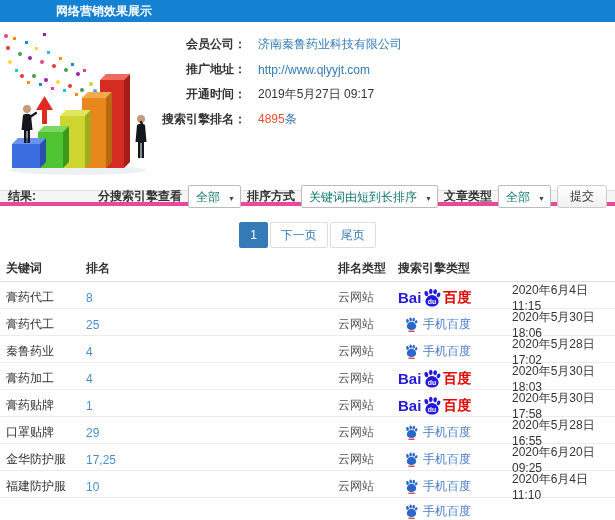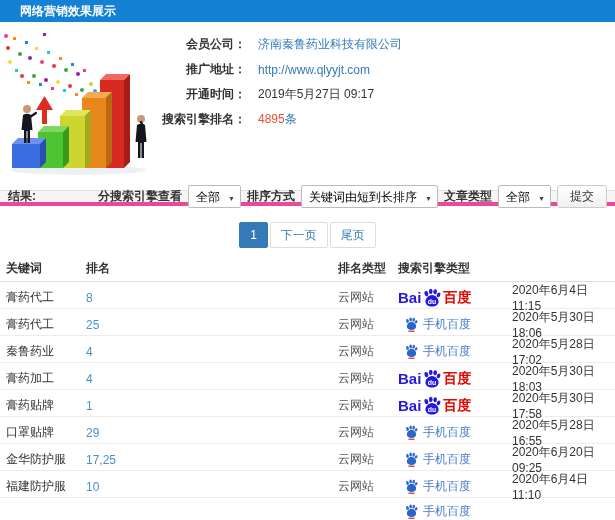--- a/index.html
+++ b/index.html
@@ -10,21 +10,21 @@
     color: #333;
     background: #fff;
     position: relative;
   }
   .topbar {
     height: 22px;
     background: #1581d3;
     color: #fff;
     font-weight: bold;
     line-height: 22px;
-    padding-left: 20px;
+    padding-left: 56px;
     font-size: 12px;
   }
   
   .info-section { position: relative; height: 168px; }
   .illustration { position: absolute; left: 0; top: 6px; }
   .info-rows { position: absolute; left: 160px; top: 10px; }
   .info-row { height: 25px; display: flex; align-items: center; }
   .info-label { width: 86px; text-align: right; font-weight: bold; color: #333; flex: none; }
   .info-value { margin-left: 12px; }
   a.link { color: #337ab7; text-decoration: none; }
@@ -40,21 +40,21 @@
     align-items: center;
     padding: 0 8px;
   }
   .flabel { font-weight: bold; white-space: nowrap; }
   .filter-right { margin-left: auto; display: flex; align-items: center; gap: 6px; }
   .sel { position: relative; display: inline-block; }
   .sel select {
     appearance: none; -webkit-appearance: none; -moz-appearance: none;
     border: 1px solid #bbb; background: #fff; height: 23px;
     font-size: 12px; padding: 0 20px 0 7px; border-radius: 2px;
-    color: #000000; font-family: inherit;
+    color: #0f766e; font-family: inherit;
   }
   .sel::after {
     content: "▼"; position: absolute; right: 6px; top: 55%;
     transform: translateY(-50%); font-size: 7px; color: #444; pointer-events: none;
   }
   .submit-btn {
     height: 23px; border: 1px solid #ccc;
     background: linear-gradient(#ffffff, #f0f0f0);
     border-radius: 3px; padding: 0 12px; font-size: 12px; color: #333;
     cursor: pointer; font-family: Liberation Serif, serif;

